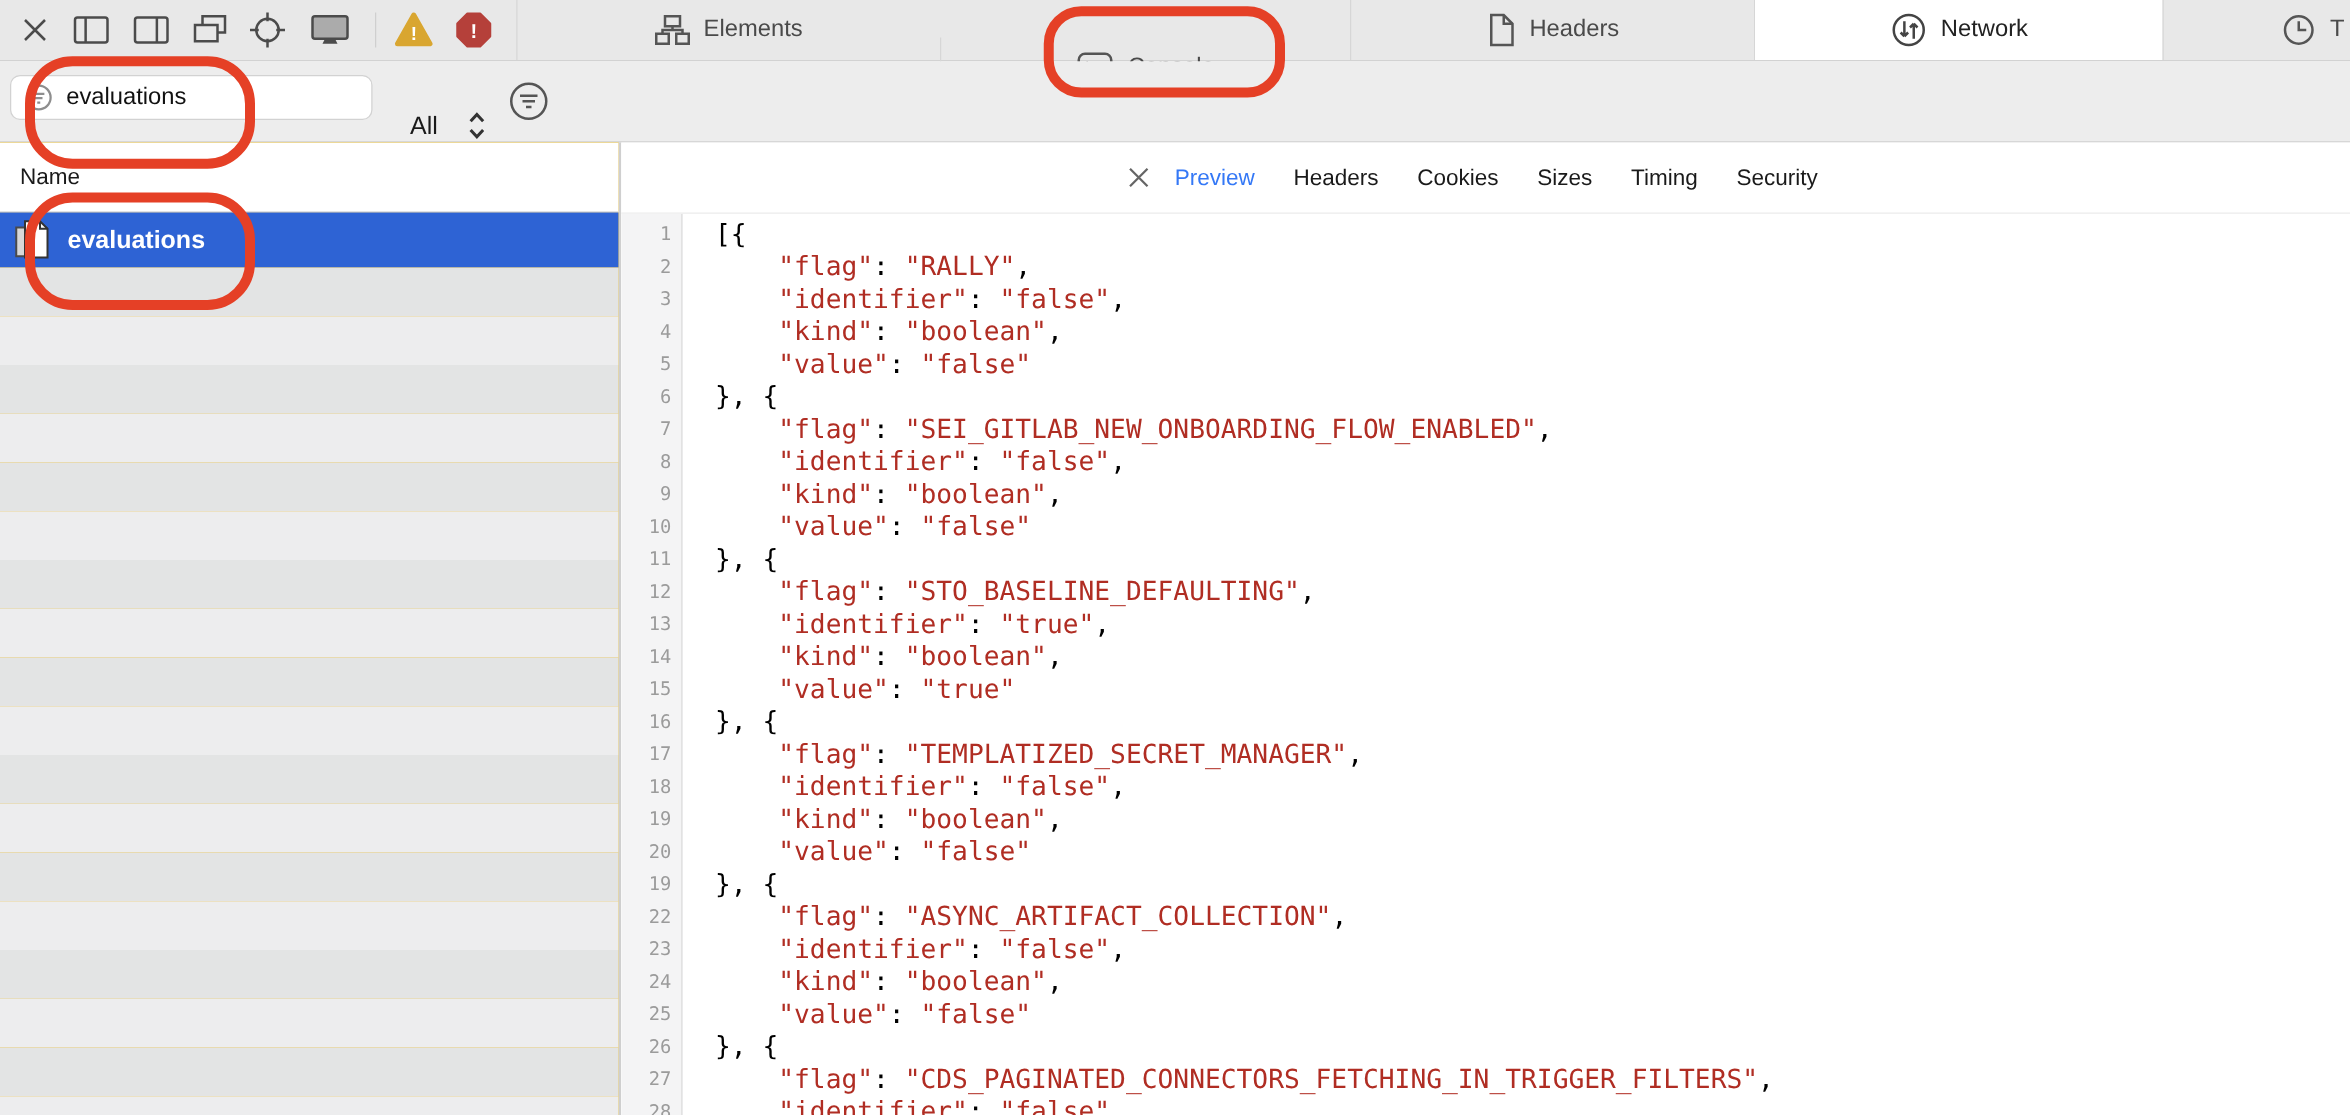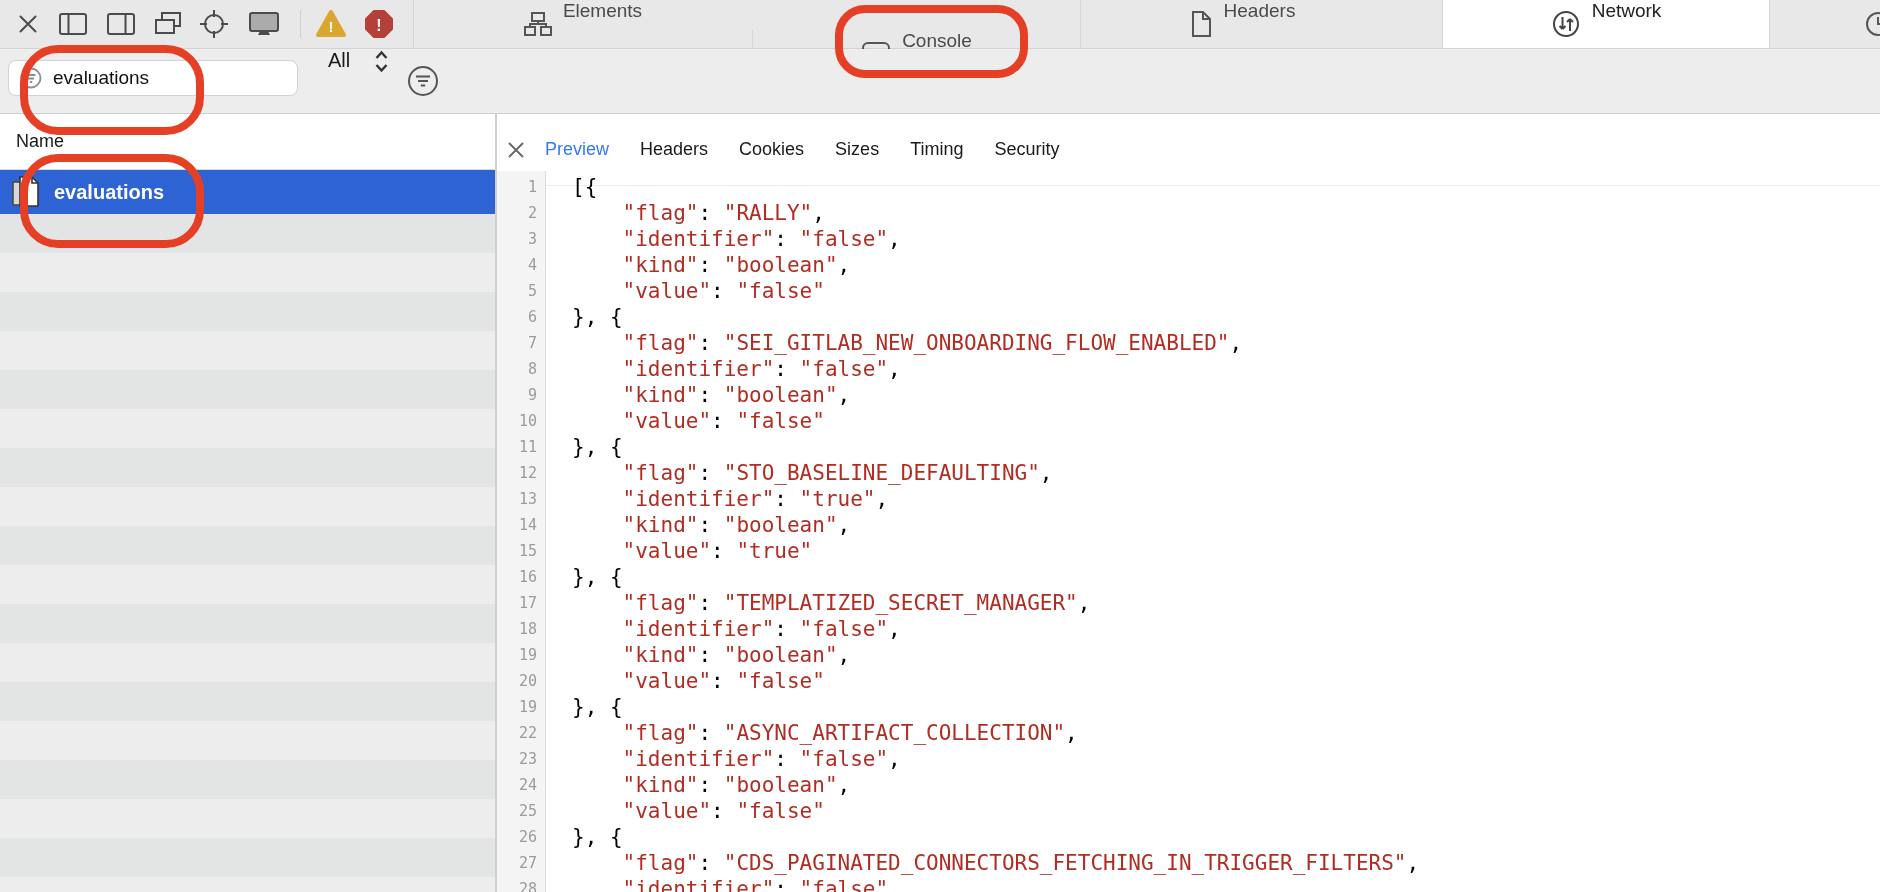--- a/index.html
+++ b/index.html
@@ -4,48 +4,48 @@
 <style>
   html,body{margin:0;padding:0;background:#fff;}
   .window{position:relative;width:1880px;height:892px;overflow:hidden;
           font-family:"Liberation Sans",sans-serif;background:#fff;-webkit-font-smoothing:antialiased;}
 
   
   .toolbar{position:absolute;left:0;top:0;width:1880px;height:48px;background:#e8e8e8;border-bottom:1px solid #d2d2d2;}
   .tool-ico{position:absolute;top:0;height:48px;display:flex;align-items:center;justify-content:center;}
   .tb-sep{position:absolute;left:300px;top:10px;width:1px;height:28px;background:#cfcfcf;}
   .tabstrip{position:absolute;left:413px;top:0;height:48px;display:flex;}
-  .top-tab{height:48px;display:flex;justify-content:center;gap:11px;
+  .top-tab{height:48px;display:flex;align-items:center;justify-content:center;gap:11px;
            border-left:1px solid #d6d6d6;color:#4a4a4a;font-size:19px;}
   .top-tab.active{background:#fff;color:#222;}
   .top-tab .ticon{display:flex;align-items:center;}
 
   
   .filterbar{position:absolute;left:0;top:49px;width:1880px;height:64px;background:#ededed;border-bottom:1px solid #cfcfcf;}
   .search-box{position:absolute;left:8px;top:11px;width:290px;height:36px;background:#fff;border:1px solid #d2d2d2;
               border-radius:8px;display:flex;align-items:center;gap:10px;padding:0 10px;box-sizing:border-box;}
   .search-box .val{font-size:19px;color:#111;}
-  .scope{position:absolute;left:328px;top:0;height:64px;display:flex;align-items:flex-start;gap:24px;}
+  .scope{position:absolute;left:328px;top:0;height:64px;display:flex;align-items:flex-end;gap:24px;}
   .scope .lbl{font-size:20px;color:#1a1a1a;}
   .filter-big{position:absolute;left:406px;top:15px;}
 
   
   .left-panel{position:absolute;left:0;top:114px;width:495px;height:778px;background:#eab308;overflow:hidden;}
   .lp-header{height:56px;border-bottom:1px solid #d9d9d9;display:flex;align-items:center;padding-left:16px;
              font-size:18px;color:#1a1a1a;background:#fff;box-sizing:border-box;}
   .lp-row-selected{height:44px;background:#2e63d4;display:flex;align-items:center;gap:12px;padding-left:10px;}
   .lp-row-selected .rname{color:#fff;font-size:20px;font-weight:bold;}
   .stripe{width:100%;height:39px;}
   .stripe.d{background:#e3e4e4;} .stripe.l{background:#ededee;}
 
   .v-divider{position:absolute;left:495px;top:114px;width:2px;height:778px;background:#cfcfcf;}
 
   
   .right-pane{position:absolute;left:497px;top:114px;width:1383px;height:778px;background:#fff;}
-  .detail-tabs{height:72px;display:flex;align-items:center;border-bottom:1px solid #ececec;box-sizing:border-box;}
+  .detail-tabs{height:57px;display:flex;align-items:center;border-bottom:1px solid #ececec;box-sizing:border-box;justify-content:center;}
   .close-x{margin-left:10px;margin-right:20px;display:flex;align-items:center;cursor:default;}
   .dtab{font-size:18px;color:#1a1a1a;margin-right:31px;}
   .dtab.active{color:#3478f6;}
 
   .code-area{position:absolute;left:0;top:57px;width:1383px;height:721px;display:flex;overflow:hidden;}
   .gutter{width:49px;background:#f4f4f5;border-right:1px solid #dcdcdc;box-sizing:border-box;
           padding-top:3px;flex-shrink:0;}
   .gutter .ln{height:26px;line-height:26px;text-align:right;padding-right:8px;
               font-family:"DejaVu Sans Mono",monospace;font-size:15px;color:#9b9b9b;}
   .codecol{padding-top:3px;padding-left:26px;}
@@ -149,21 +149,21 @@
         <span class="ticon">
           <svg width="24" height="28" viewBox="0 0 24 28">
               <g stroke="#555" stroke-width="2" fill="none">
                 <path d="M4 2 H14 L21 9 V26 H4 Z"></path>
                 <path d="M14 2 V9 H21"></path>
               </g>
             </svg>
         </span>
         <span>Headers</span>
       </div>
-      <div class="top-tab active" style="width:326px;margin-left:39px;">
+      <div class="top-tab active" style="width:326px;">
         <span class="ticon">
           <svg width="30" height="30" viewBox="0 0 30 30">
               <g stroke="#444" stroke-width="2" fill="none">
                 <circle cx="15" cy="15" r="12"></circle>
                 <path d="M11.5 8 V20 M11.5 20 L8.5 17 M11.5 20 L14.5 17"></path>
                 <path d="M19 22 V10 M19 10 L16 13 M19 10 L22 13"></path>
               </g>
             </svg>
         </span>
         <span>Network</span>

